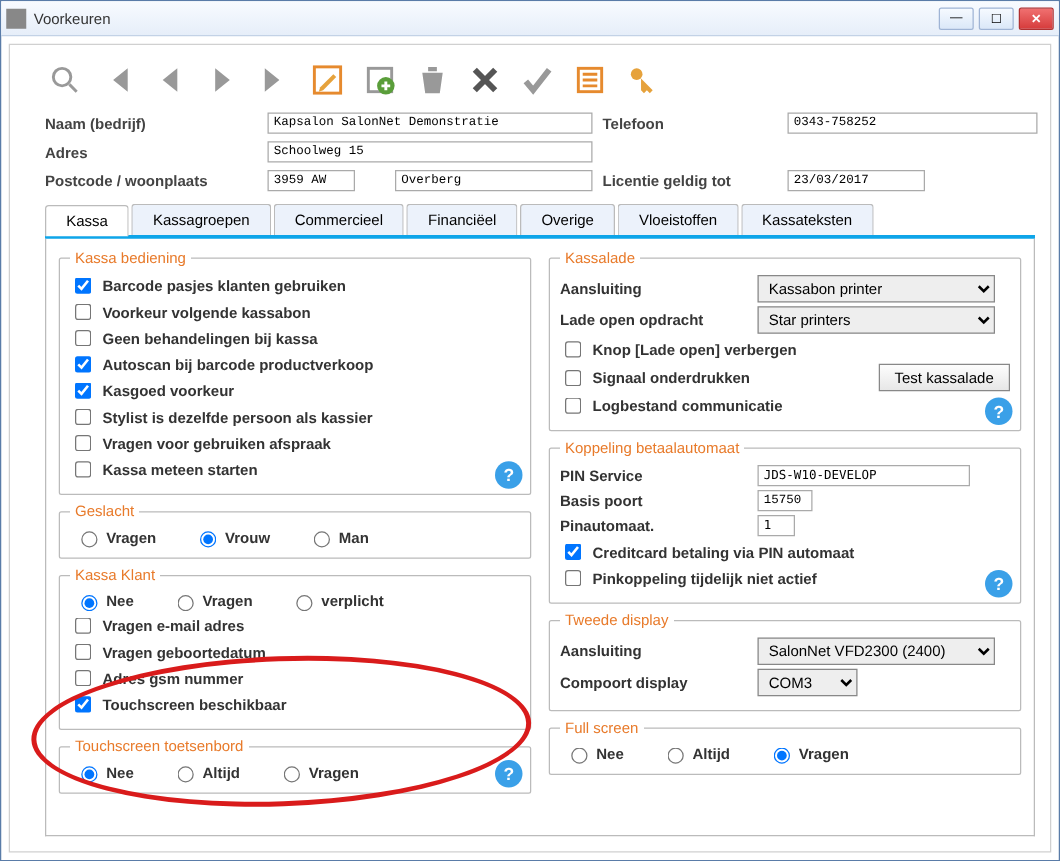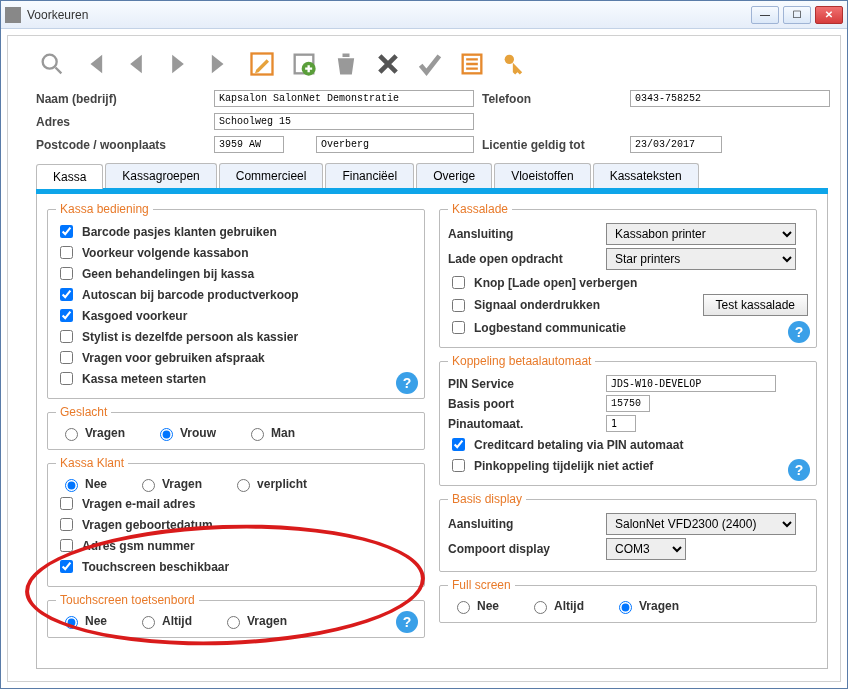--- a/index.html
+++ b/index.html
@@ -83,21 +83,21 @@
   input[type=text] {
     font-family: "Courier New", monospace;
     font-size: 10px;
     padding: 2px 4px;
     border: 1px solid #aaa;
     background: #fff;
   }
   input.short { width: 70px; }
   .tabs {
     display: flex;
-    border-bottom: 6px solid #0ea5e9;
+    border-bottom: 3px solid #0ea5e9;
     position: relative;
   }
   .tab {
     padding: 5px 16px 5px 16px;
     border: 1px solid #bbb;
     border-bottom: none;
     background: #ecf2fb;
     margin-right: 2px;
     border-radius: 3px 3px 0 0;
     cursor: pointer;
@@ -263,21 +263,21 @@
       <input type="text" value="Schoolweg 15" style="">
       <div></div>
         <div></div>
 
       <div class="field-label">Postcode / woonplaats</div>
       <div style="display:flex;gap:4px;">
         <input type="text" class="short" value="3959 AW" style="">
         <input type="text" style="flex: 1 1 0%; margin-left: 28px;" value="Overberg">
       </div>
       <div class="field-label">Licentie geldig tot</div>
-      <input type="text" style="width: 92px;" value="23/03/2017">
+      <input type="text" style="width: 110px;" value="23/03/2017">
     </div>
 
     <div class="tabs">
       <div class="tab active">Kassa</div>
       <div class="tab">Kassagroepen</div>
       <div class="tab">Commercieel</div>
       <div class="tab">Financiëel</div>
       <div class="tab">Overige</div>
       <div class="tab">Vloeistoffen</div>
       <div class="tab">Kassateksten</div>
@@ -445,21 +445,21 @@
               <label>Creditcard betaling via PIN automaat</label>
             </div>
           <div class="chk-row">
               <input type="checkbox" style="">
               <label>Pinkoppeling tijdelijk niet actief</label>
             </div>
           <div class="help help-pos" style="bottom:4px;">?</div>
         </fieldset>
 
         <fieldset>
-          <legend>Basis display</legend>
+          <legend>Tweede display</legend>
           <div class="kv-row">
               <div class="klabel">Aansluiting</div>
               <select class="combo"><option>SalonNet VFD2300 (2400)</option></select>
             </div>
           <div class="kv-row">
               <div class="klabel">Compoort display</div>
               <select style="width:80px"><option>COM3</option></select>
             </div>
         </fieldset>
 

